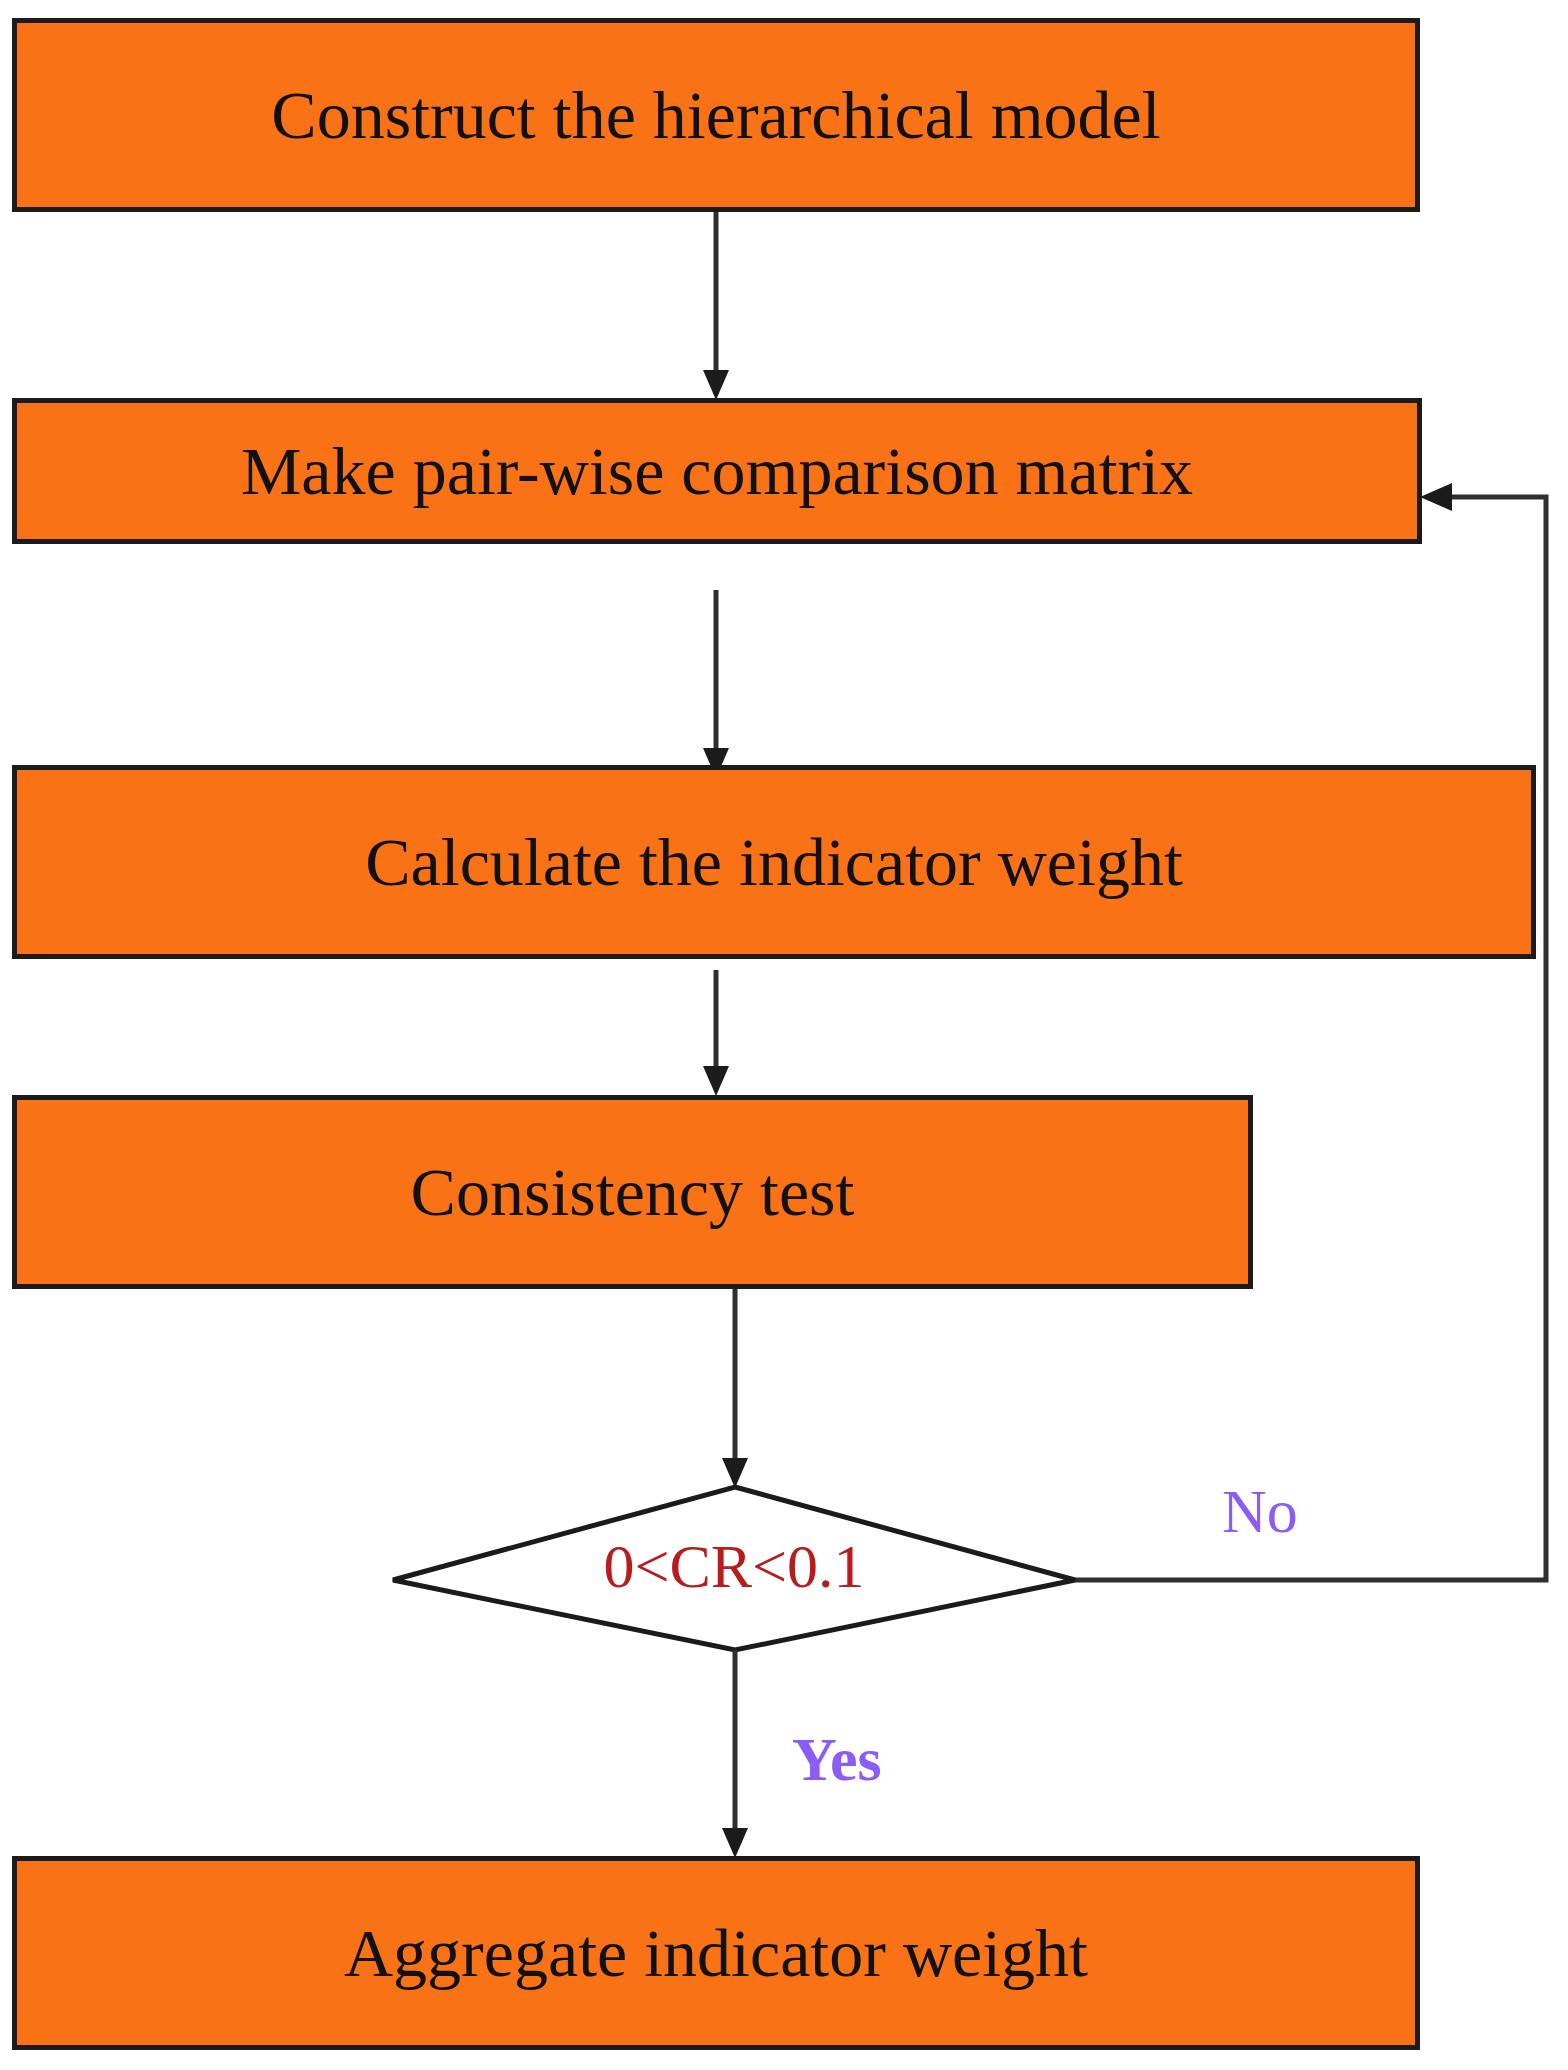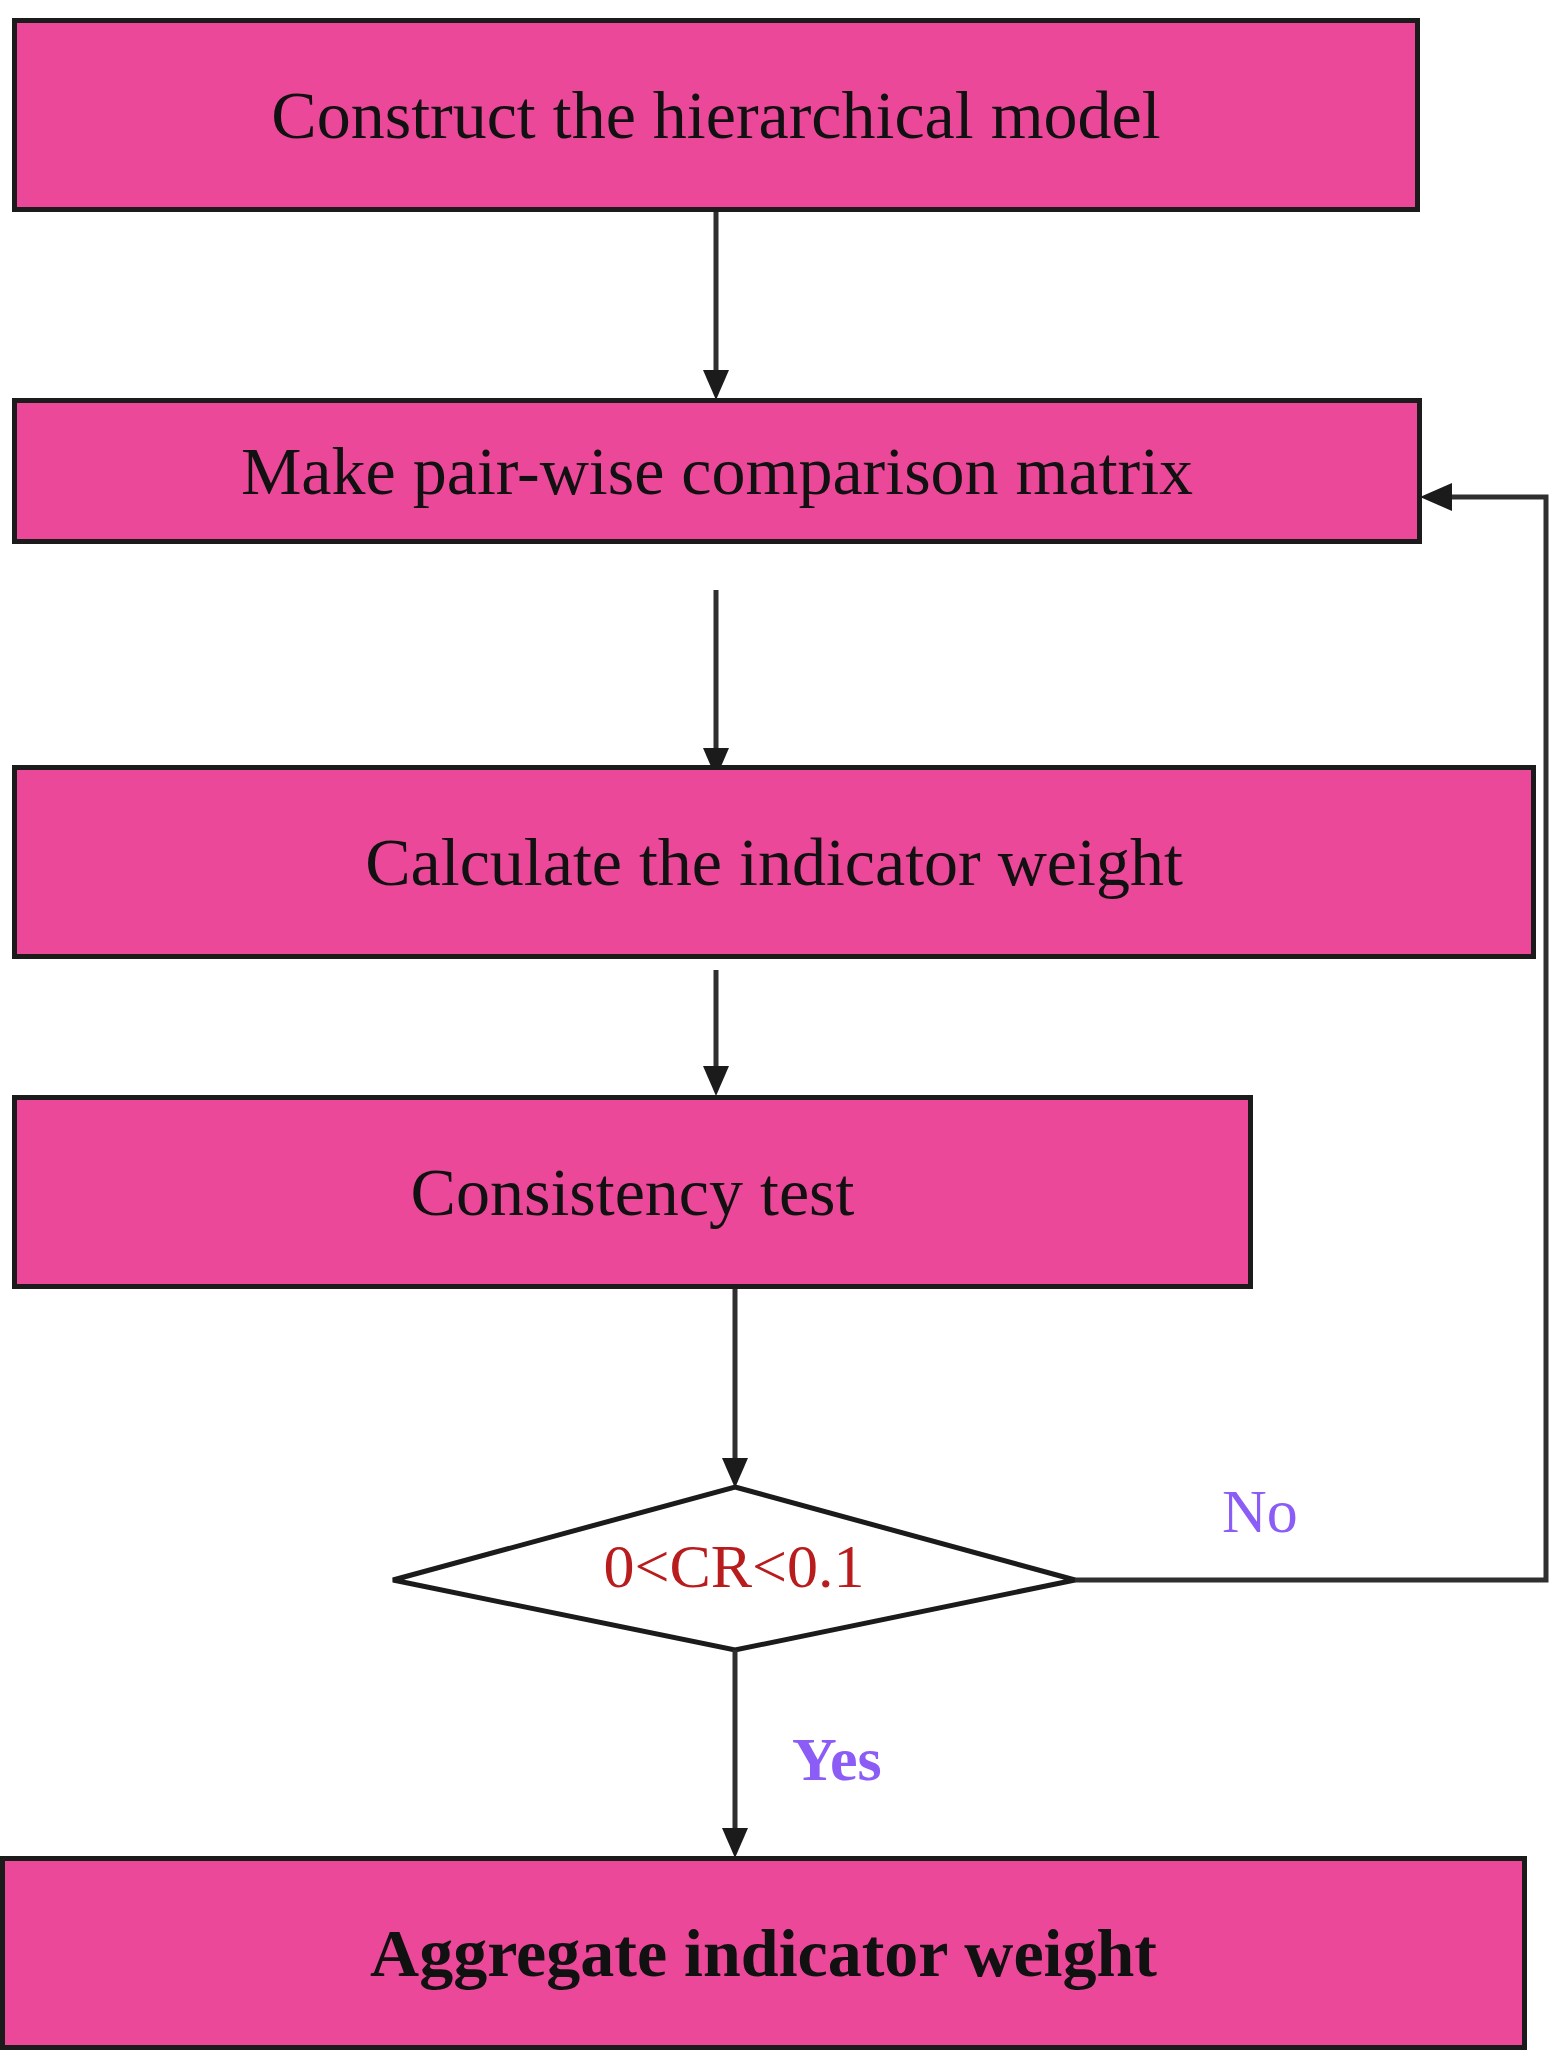--- a/index.html
+++ b/index.html
@@ -12,21 +12,21 @@
     position: relative;
     width: 1568px;
     height: 2070px;
     background: #ffffff;
     overflow: hidden;
     font-family: "Liberation Serif", "DejaVu Serif", serif;
   }
   .proc-box {
     position: absolute;
     box-sizing: border-box;
-    background: #ec4899;
+    background: #f97316;
     border: 5px solid #1b1b1b;
     display: flex;
     align-items: center;
     justify-content: center;
   }
   .proc-label {
     font-family: "Liberation Serif", "DejaVu Serif", serif;
     font-size: 68px;
     line-height: 1;
     color: #111111;
@@ -130,17 +130,17 @@
   </div>
 
   <div class="decision-wrap" style="left:393px; top:1487px; width:682px; height:163px;">
     <div class="decision-text" style="top:48px;">0&lt;CR&lt;0.1</div>
   </div>
 
   <div class="edge-label" style="left:1222px; top:1480px;">No</div>
 
   <div class="edge-label" style="left:792px; top:1728px;font-weight:bold;">Yes</div>
 
-  <div class="proc-box" style="left:0; top:1856px; width:1527px; height:194px;font-weight:bold;">
+  <div class="proc-box" style="left:12px; top:1856px; width:1408px; height:194px;">
     <span class="proc-label">Aggregate indicator weight</span>
   </div>
 
 </div>
 
 </body></html>

